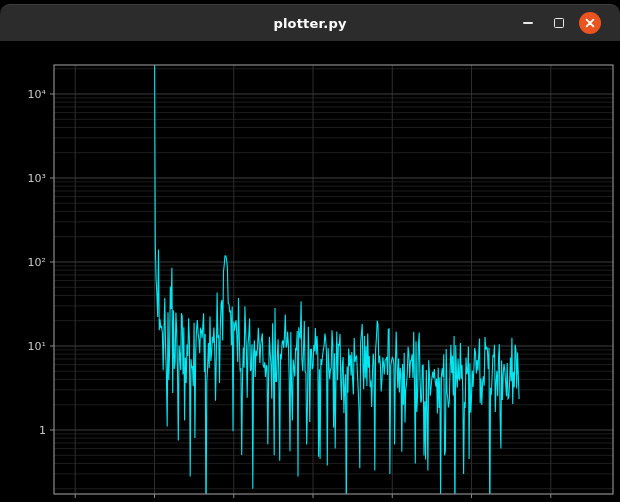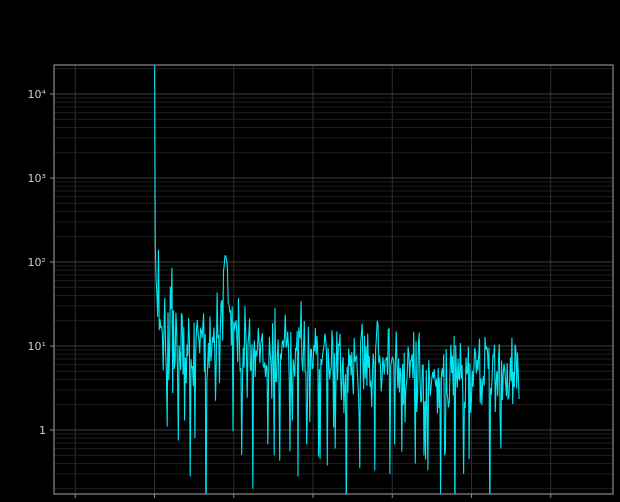--- a/index.html
+++ b/index.html
@@ -112,14 +112,30 @@
           <text x="46" y="244.98644399267067" text-anchor="end">10²</text>
           <line x1="50" x2="54" y1="156.9830302245557" y2="156.9830302245557" stroke="#8a8a8a" stroke-width="1"></line>
           <text x="46" y="160.9830302245557" text-anchor="end">10³</text>
           <line x1="50" x2="54" y1="72.97961645644075" y2="72.97961645644075" stroke="#8a8a8a" stroke-width="1"></line>
           <text x="46" y="76.97961645644075" text-anchor="end">10⁴</text>
         </g>
       </svg>
 
   </div>
 
+  <div class="titlebar">
+    <div class="title">plotter.py</div>
+    <div class="controls">
+      <button class="wbtn">
+        <span class="glyph-min"></span>
+      </button>
+      <button class="wbtn">
+        <span class="glyph-max"></span>
+      </button>
+      <button class="wbtn close">
+        <svg width="10" height="10" viewBox="0 0 10 10">
+          <path d="M1.6 1.6 L8.4 8.4 M8.4 1.6 L1.6 8.4" stroke="#ffffff" stroke-width="1.8" stroke-linecap="round"></path>
+        </svg>
+      </button>
+    </div>
+  </div>
 
 </div>
 
 </body></html>

